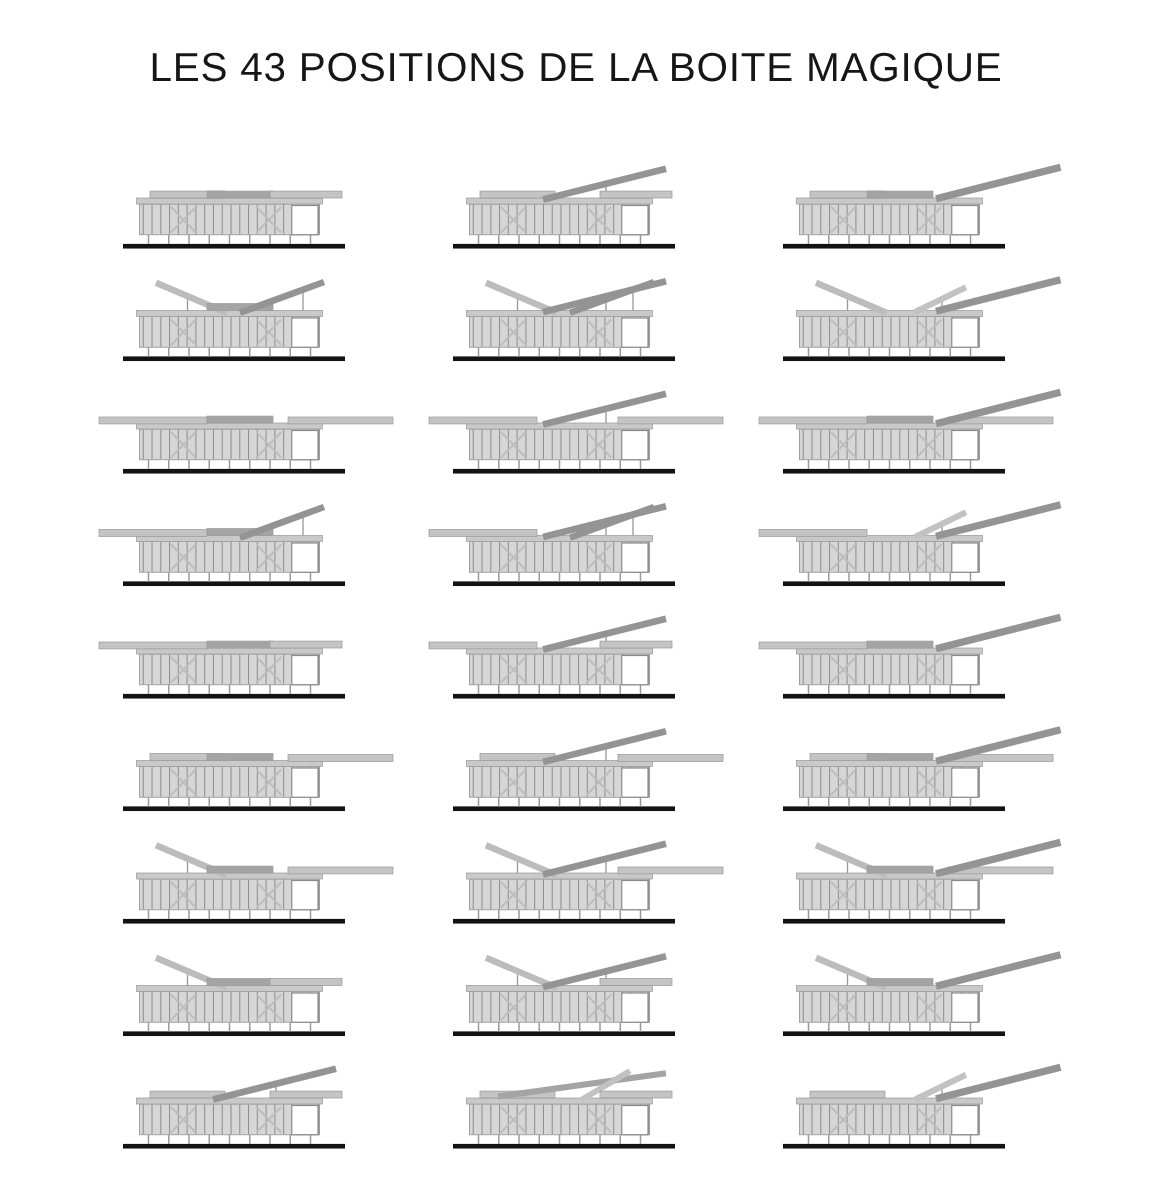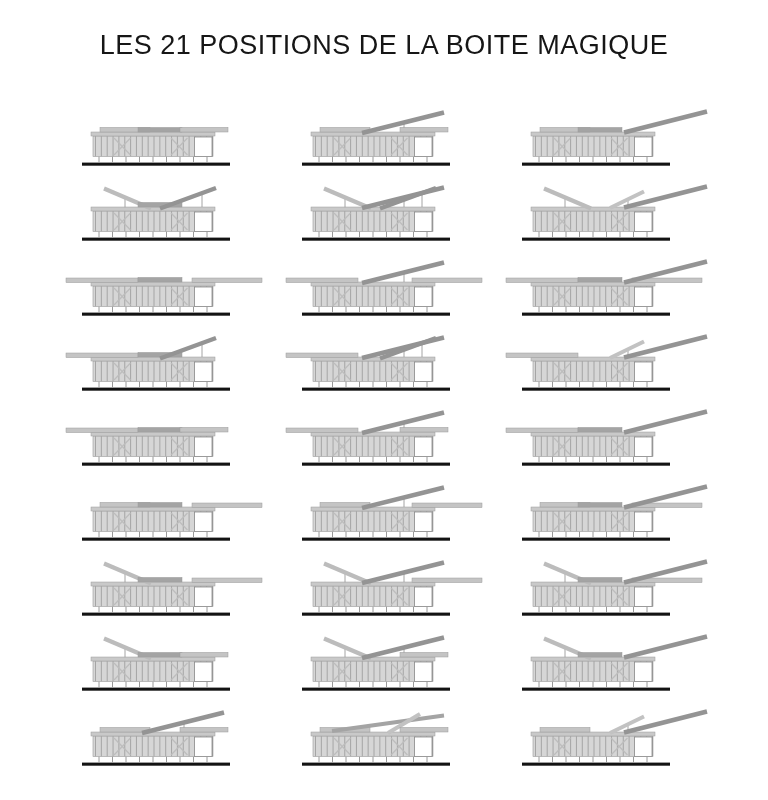--- a/index.html
+++ b/index.html
@@ -33,21 +33,21 @@
     grid-template-columns: repeat(3, 220px);
     grid-auto-rows: 75px;
   }
   .cell { width: 220px; height: 75px; }
   .cell svg { display: block; }
 </style>
 </head>
 <body>
 
 <div class="sheet">
-  <h1 class="title">LES 21 POSITIONS DE LA BOITE MAGIQUE</h1>
+  <h1 class="title">LES 43 POSITIONS DE LA BOITE MAGIQUE</h1>
   <div class="grid" id="grid">
       <div class="cell">
         <svg width="220" height="75" viewBox="0 0 220 75">
           <rect x="28" y="59.6" width="148" height="3.1" fill="#131313"></rect>
           <line x1="45" y1="53.5" x2="45" y2="59.6" stroke="#9a9a9a" stroke-width="1"></line>
           <line x1="58.5" y1="53.5" x2="58.5" y2="59.6" stroke="#9a9a9a" stroke-width="1"></line>
           <line x1="72" y1="53.5" x2="72" y2="59.6" stroke="#9a9a9a" stroke-width="1"></line>
           <line x1="85.5" y1="53.5" x2="85.5" y2="59.6" stroke="#9a9a9a" stroke-width="1"></line>
           <line x1="99" y1="53.5" x2="99" y2="59.6" stroke="#9a9a9a" stroke-width="1"></line>
           <line x1="112.5" y1="53.5" x2="112.5" y2="59.6" stroke="#9a9a9a" stroke-width="1"></line>

